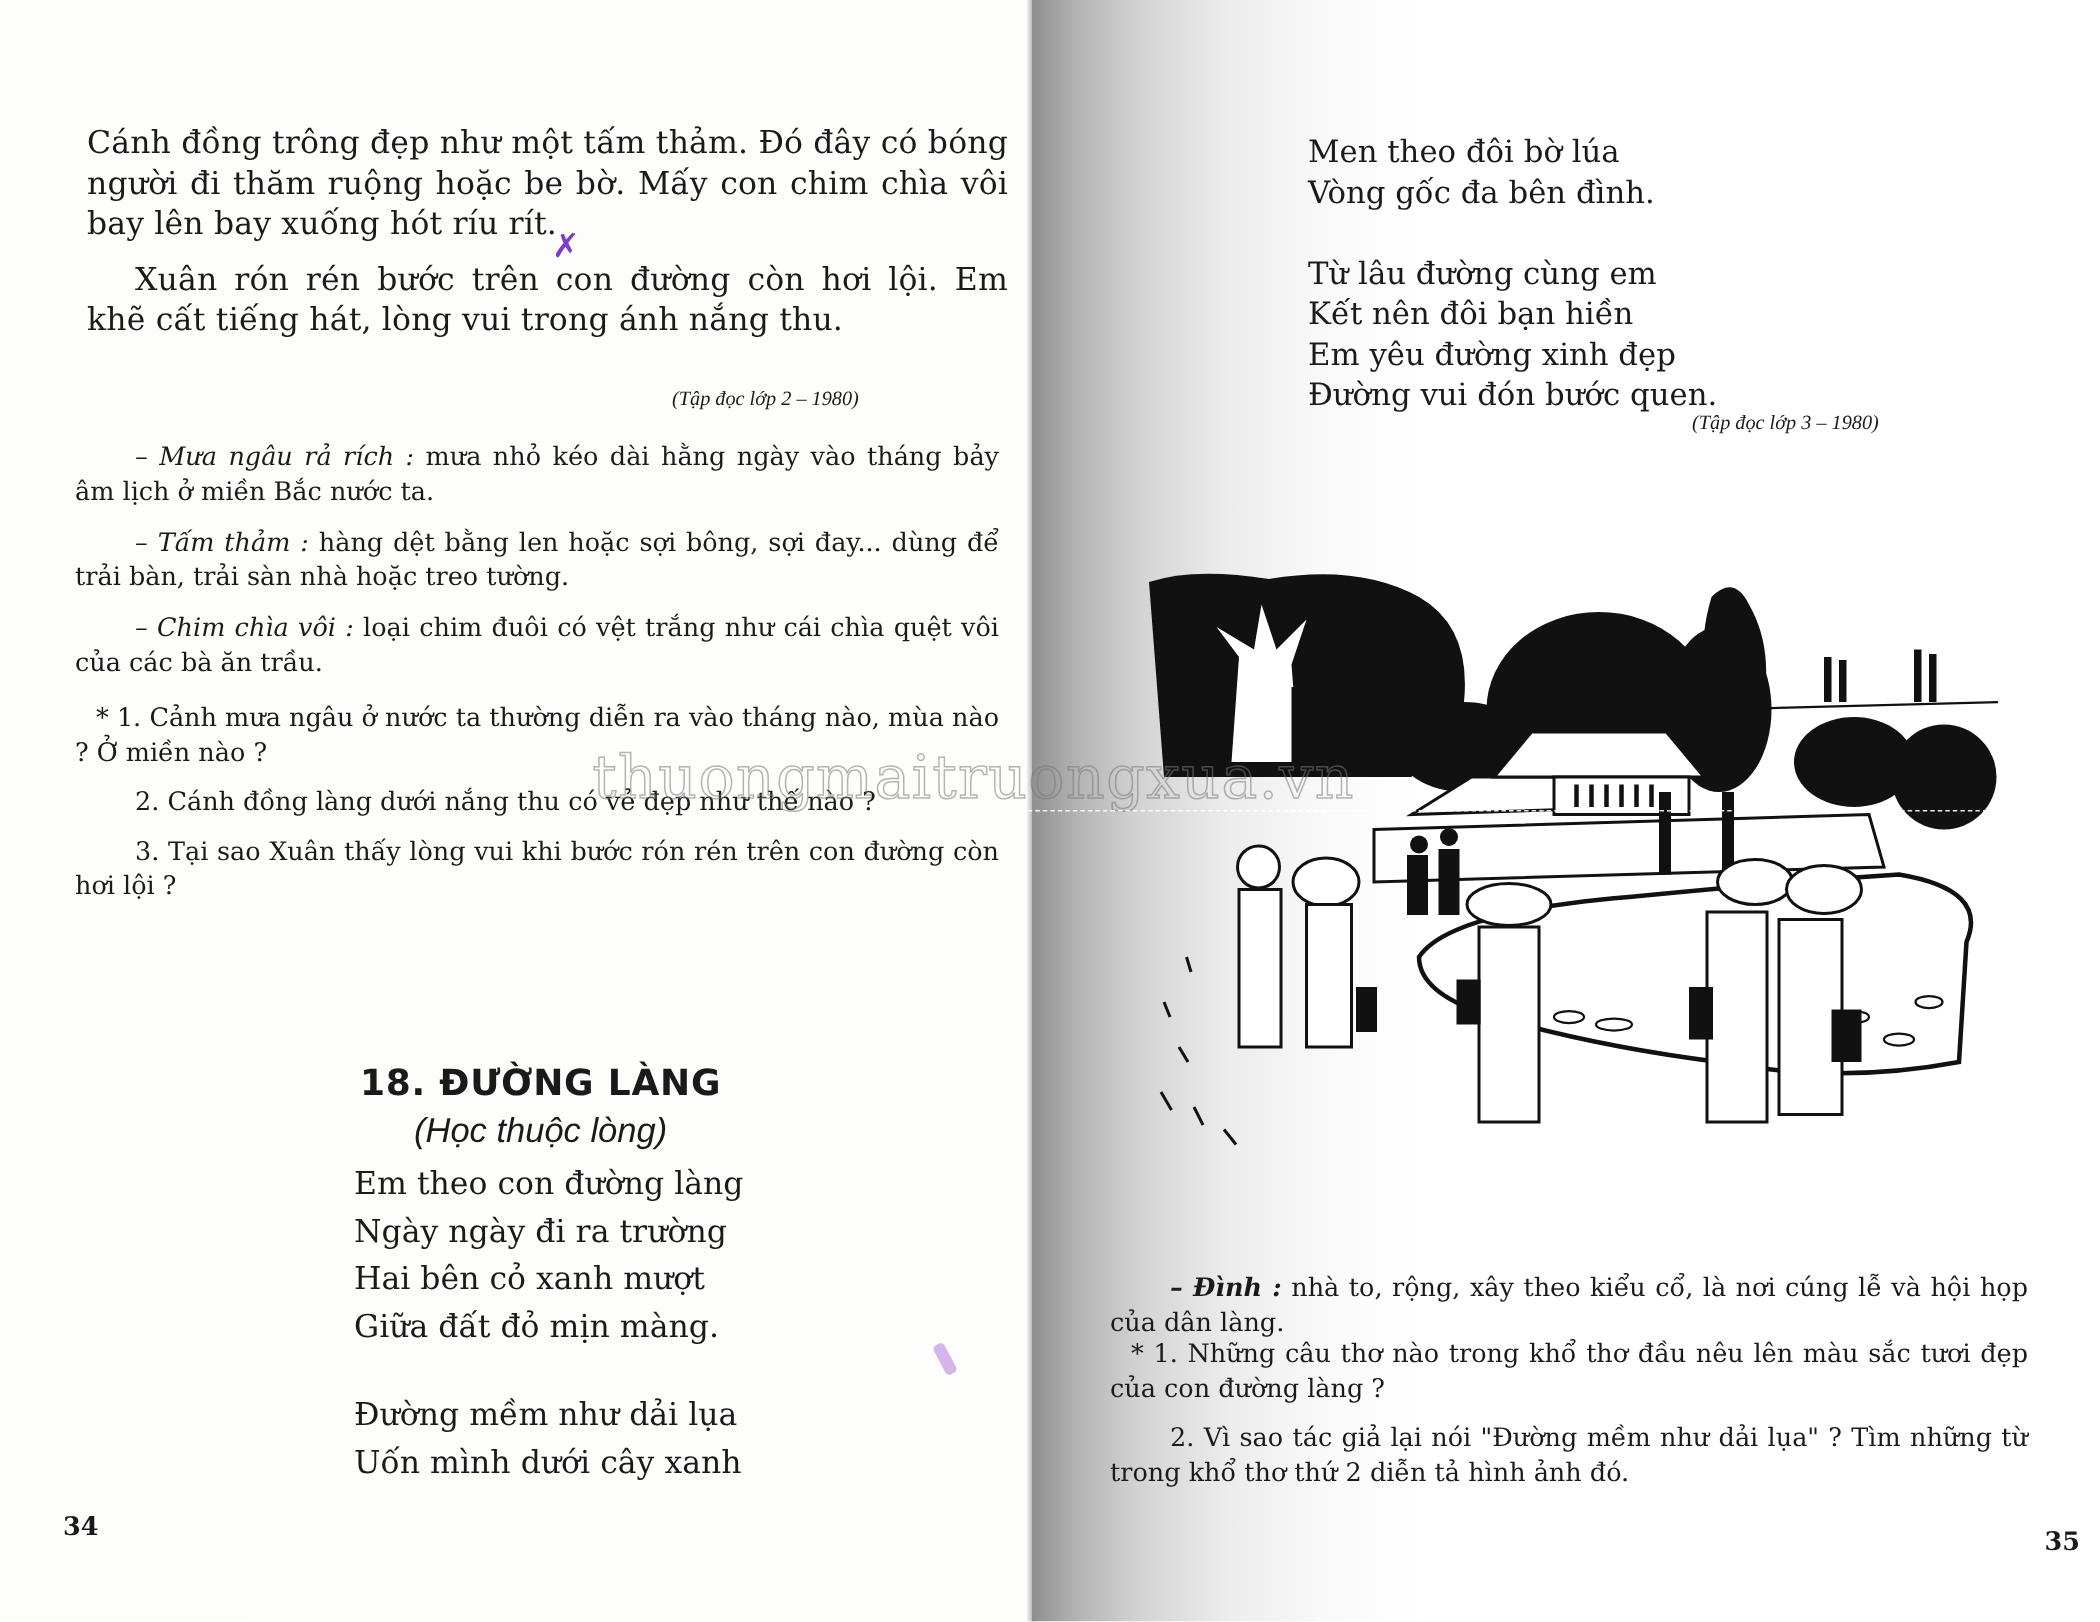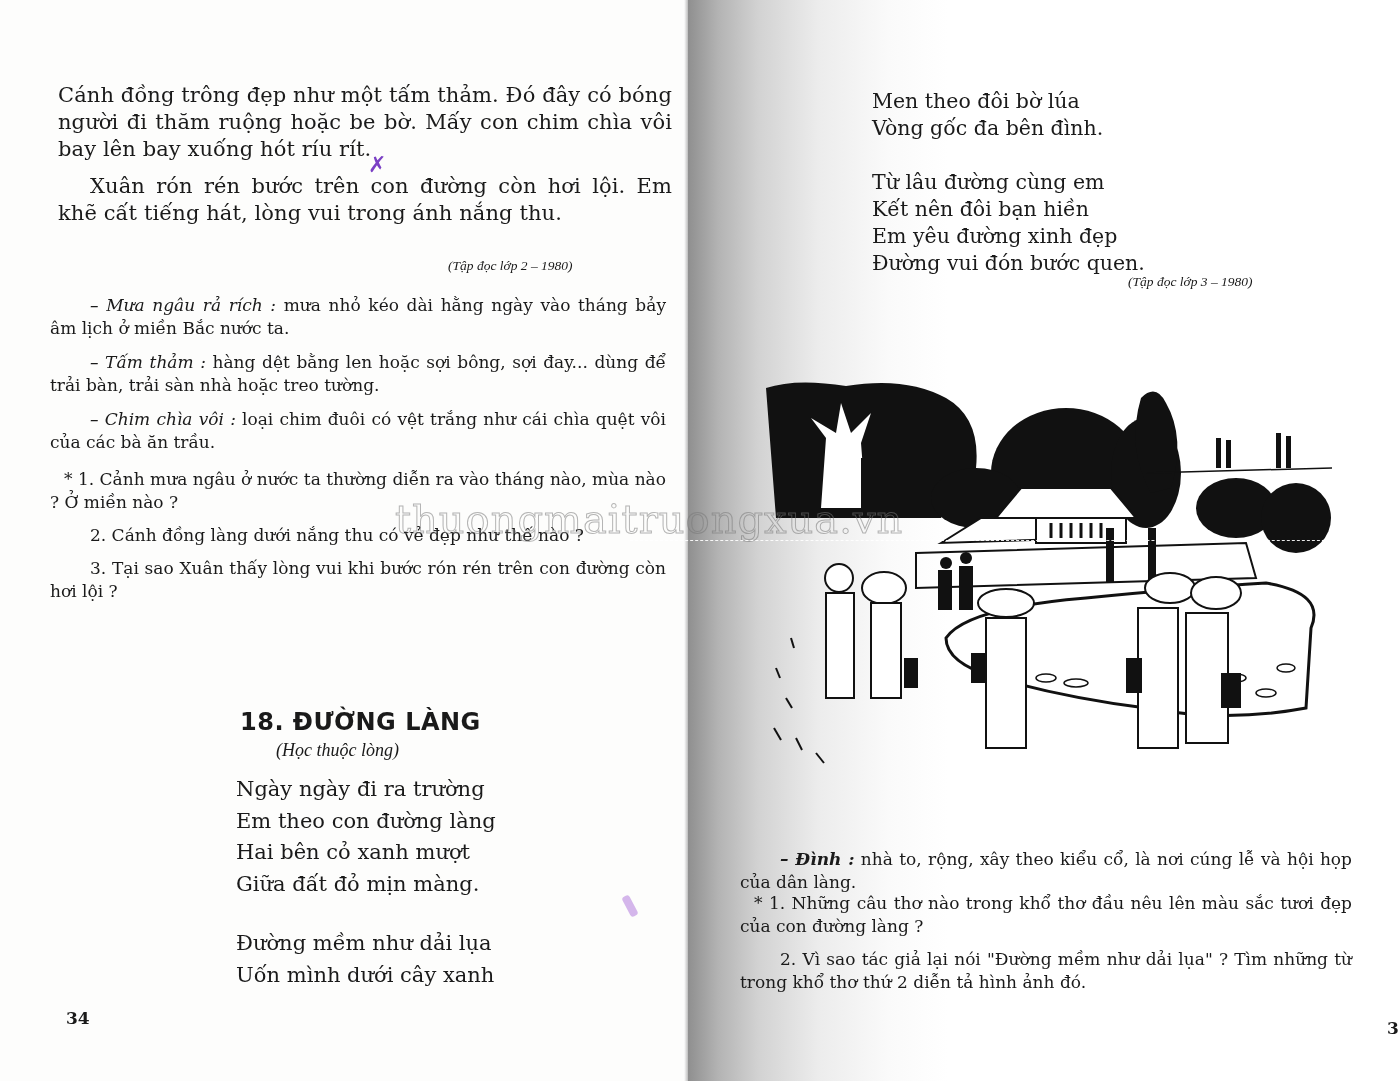--- a/index.html
+++ b/index.html
@@ -30,26 +30,26 @@
     font-style: italic; font-size: 13.5px; font-family: "Liberation Serif", serif;
   }
   .notes { font-size: 17px; line-height: 23px; text-align: justify; font-family: "DejaVu Serif", serif; }
   .notes p { margin: 0 0 11px 0; text-indent: 40px; }
   .notes .term { font-style: italic; }
   .qs p { margin: 0 0 10px 0; }
   .title {
     font-family: "DejaVu Sans", "Liberation Sans", sans-serif; font-weight: bold;
     font-size: 24px; letter-spacing: 0.5px;
   }
-  .subtitle { font-style: italic; font-size: 18px; font-family: Liberation Serif, serif; }
+  .subtitle { font-style: italic; font-size: 23px; font-family: Liberation Sans, sans-serif; }
   .poem { font-size: 21px; line-height: 31.5px; font-family: "DejaVu Serif", serif; }
   .poem .stanza { margin-bottom: 28px; }
   .poem-r { font-size: 20.5px; line-height: 27px; font-family: "DejaVu Serif", serif; }
   .poem-r .stanza { margin-bottom: 27px; }
-  .page-num { font-family: "DejaVu Serif", serif; font-weight: bold; font-size: 17px; margin-left: 24px; }
+  .page-num { font-family: "DejaVu Serif", serif; font-weight: bold; font-size: 17px; }
   .ink-x {
     color: #7a3fc4; font-family: "DejaVu Sans", sans-serif; font-size: 22px; font-weight: bold;
   }
   .ink-mark {
     width: 8px; height: 22px; background: #c9a4e6; transform: rotate(-28deg); border-radius: 3px; opacity: 0.8;
   }
   .watermark {
     position: absolute; left: 395px; top: 496px;
     font-family: "DejaVu Serif", serif; font-size: 40px; letter-spacing: 1px;
     color: transparent; -webkit-text-stroke: 1px rgba(120,120,120,0.55);
@@ -87,22 +87,22 @@
     <p style="text-indent:14px;">* 1. Cảnh mưa ngâu ở nước ta thường diễn ra vào tháng nào, mùa nào ? Ở miền nào ?</p>
     <p>2. Cánh đồng làng dưới nắng thu có vẻ đẹp như thế nào ?</p>
     <p>3. Tại sao Xuân thấy lòng vui khi bước rón rén trên con đường còn hơi lội ?</p>
   </div>
 
   <div class="abs title" style="left:240px; top:708px;">18. ĐƯỜNG LÀNG</div>
   <div class="abs subtitle" style="left:276px; top:740px;">(Học thuộc lòng)</div>
 
   <div class="abs poem" style="left:236px; top:774px;">
     <div class="stanza">
+      <div>Em theo con đường làng</div>
       <div>Ngày ngày đi ra trường</div>
-      <div>Em theo con đường làng</div>
       <div>Hai bên cỏ xanh mượt</div>
       <div>Giữa đất đỏ mịn màng.</div>
     </div>
     <div class="stanza">
       <div>Đường mềm như dải lụa</div>
       <div>Uốn mình dưới cây xanh</div>
     </div>
   </div>
 
   <div class="abs ink-mark" style="left:626px; top:895px;"></div>

